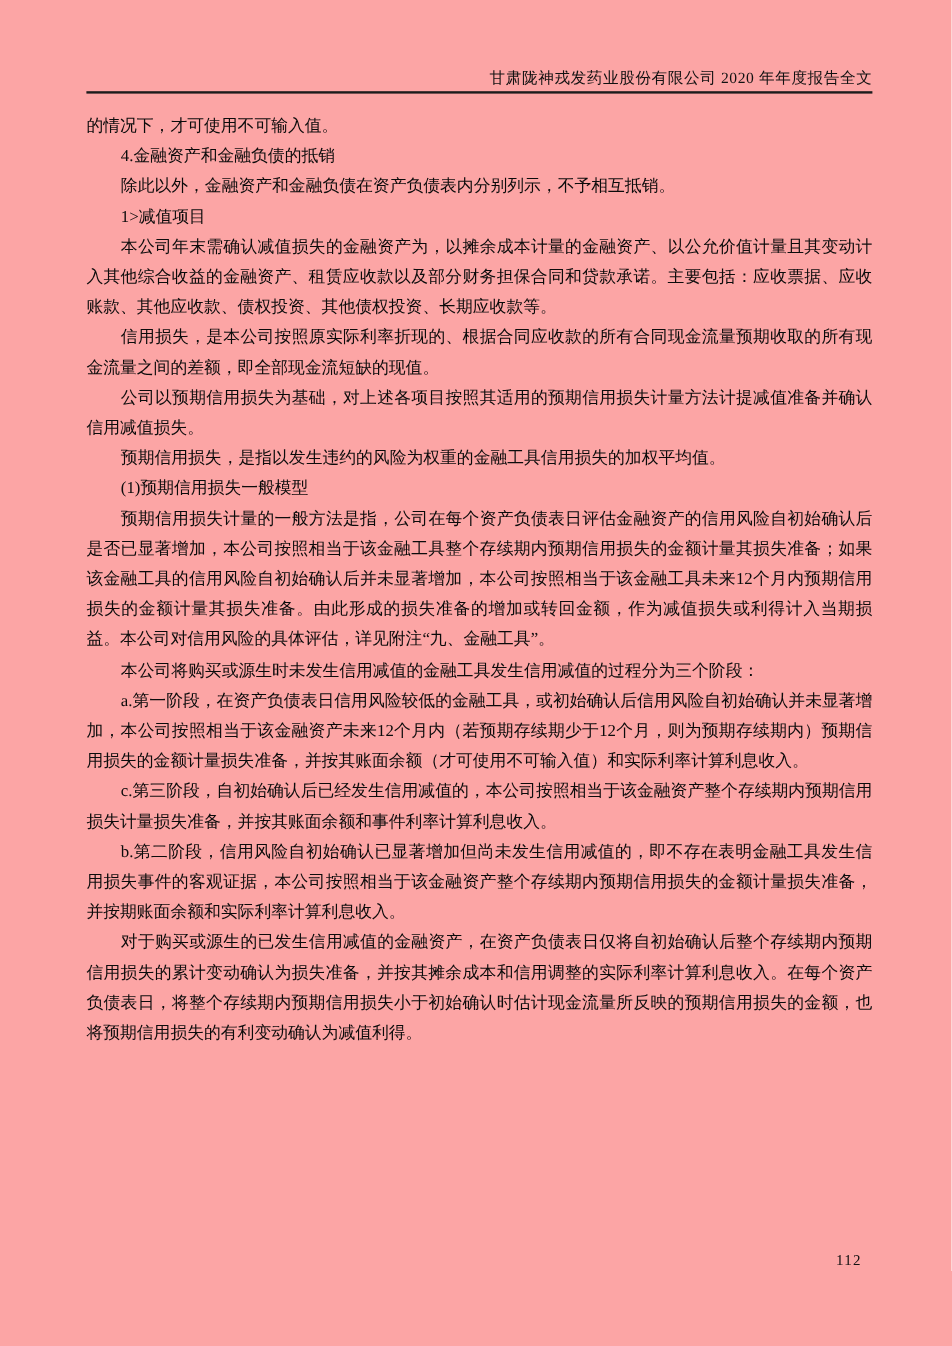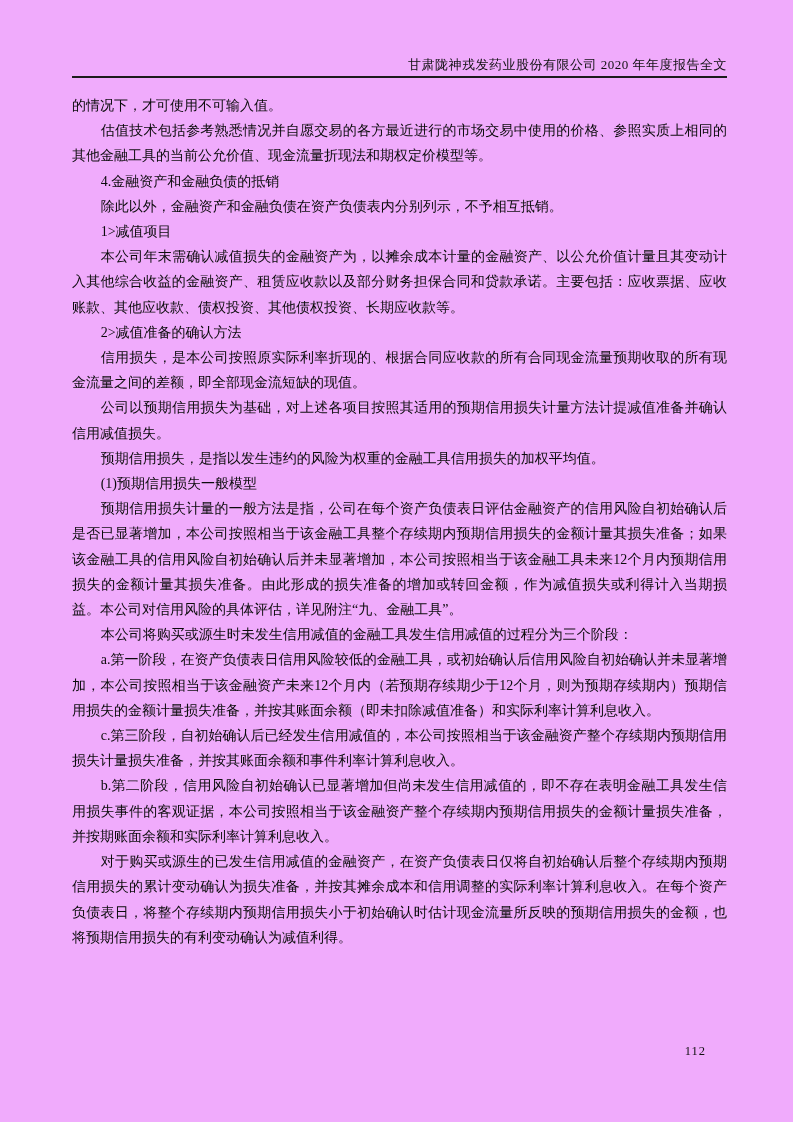--- a/index.html
+++ b/index.html
@@ -4,21 +4,21 @@
 <style>
   html, body {
     margin: 0;
     padding: 0;
     background: #ffffff;
   }
   .page {
     position: relative;
     width: 793px;
     height: 1122px;
-    background: #f0abfc;
+    background: #fca5a5;
     font-family: "Liberation Serif", "DejaVu Serif", serif;
     color: #0b0b0b;
     overflow: hidden;
   }
   .header {
     position: absolute;
     top: 0;
     left: 72px;
     width: 655px;
   }
@@ -50,21 +50,21 @@
     text-indent: 2.05em;
     color: #0b0b0b;
     word-break: break-all;
   }
   .para.no-indent {
     text-indent: 0;
   }
   .footer {
     position: absolute;
     top: 1041px;
-    left: 56px;
+    left: 68px;
     width: 655px;
     text-align: right;
   }
   .page-number {
     display: inline-block;
     padding-right: 5px;
     font-size: 12.5px;
     color: #111;
     letter-spacing: 1px;
   }
@@ -75,33 +75,31 @@
 <div class="page">
 
   <div class="header">
     <div class="header-title">甘肃陇神戎发药业股份有限公司 2020 年年度报告全文</div>
     <div class="header-rule"></div>
   </div>
 
   <div class="content">
 
   <p class="para no-indent">的情况下，才可使用不可输入值。</p>
-      <p class="para">估值技术包括参考熟悉情况并自愿交易的各方最近进行的市场交易中使用的价格、参照实质上相同的其他金融工具的当前公允价值、现金流量折现法和期权定价模型等。</p>
       <p class="para">4.金融资产和金融负债的抵销</p>
       <p class="para">除此以外，金融资产和金融负债在资产负债表内分别列示，不予相互抵销。</p>
       <p class="para">1&gt;减值项目</p>
       <p class="para">本公司年末需确认减值损失的金融资产为，以摊余成本计量的金融资产、以公允价值计量且其变动计入其他综合收益的金融资产、租赁应收款以及部分财务担保合同和贷款承诺。主要包括：应收票据、应收账款、其他应收款、债权投资、其他债权投资、长期应收款等。</p>
-      <p class="para">2&gt;减值准备的确认方法</p>
       <p class="para">信用损失，是本公司按照原实际利率折现的、根据合同应收款的所有合同现金流量预期收取的所有现金流量之间的差额，即全部现金流短缺的现值。</p>
       <p class="para">公司以预期信用损失为基础，对上述各项目按照其适用的预期信用损失计量方法计提减值准备并确认信用减值损失。</p>
       <p class="para">预期信用损失，是指以发生违约的风险为权重的金融工具信用损失的加权平均值。</p>
       <p class="para">(1)预期信用损失一般模型</p>
       <p class="para">预期信用损失计量的一般方法是指，公司在每个资产负债表日评估金融资产的信用风险自初始确认后是否已显著增加，本公司按照相当于该金融工具整个存续期内预期信用损失的金额计量其损失准备；如果该金融工具的信用风险自初始确认后并未显著增加，本公司按照相当于该金融工具未来12个月内预期信用损失的金额计量其损失准备。由此形成的损失准备的增加或转回金额，作为减值损失或利得计入当期损益。本公司对信用风险的具体评估，详见附注“九、金融工具”。</p>
       <p class="para">本公司将购买或源生时未发生信用减值的金融工具发生信用减值的过程分为三个阶段：</p>
-      <p class="para">a.第一阶段，在资产负债表日信用风险较低的金融工具，或初始确认后信用风险自初始确认并未显著增加，本公司按照相当于该金融资产未来12个月内（若预期存续期少于12个月，则为预期存续期内）预期信用损失的金额计量损失准备，并按其账面余额（即未扣除减值准备）和实际利率计算利息收入。</p>
+      <p class="para">a.第一阶段，在资产负债表日信用风险较低的金融工具，或初始确认后信用风险自初始确认并未显著增加，本公司按照相当于该金融资产未来12个月内（若预期存续期少于12个月，则为预期存续期内）预期信用损失的金额计量损失准备，并按其账面余额（才可使用不可输入值）和实际利率计算利息收入。</p>
       <p class="para">c.第三阶段，自初始确认后已经发生信用减值的，本公司按照相当于该金融资产整个存续期内预期信用损失计量损失准备，并按其账面余额和事件利率计算利息收入。</p>
       <p class="para">b.第二阶段，信用风险自初始确认已显著增加但尚未发生信用减值的，即不存在表明金融工具发生信用损失事件的客观证据，本公司按照相当于该金融资产整个存续期内预期信用损失的金额计量损失准备，并按期账面余额和实际利率计算利息收入。</p>
       <p class="para">对于购买或源生的已发生信用减值的金融资产，在资产负债表日仅将自初始确认后整个存续期内预期信用损失的累计变动确认为损失准备，并按其摊余成本和信用调整的实际利率计算利息收入。在每个资产负债表日，将整个存续期内预期信用损失小于初始确认时估计现金流量所反映的预期信用损失的金额，也将预期信用损失的有利变动确认为减值利得。</p>
     </div>
 
   <div class="footer">
     <span class="page-number">112</span>
   </div>
 
 </div>

